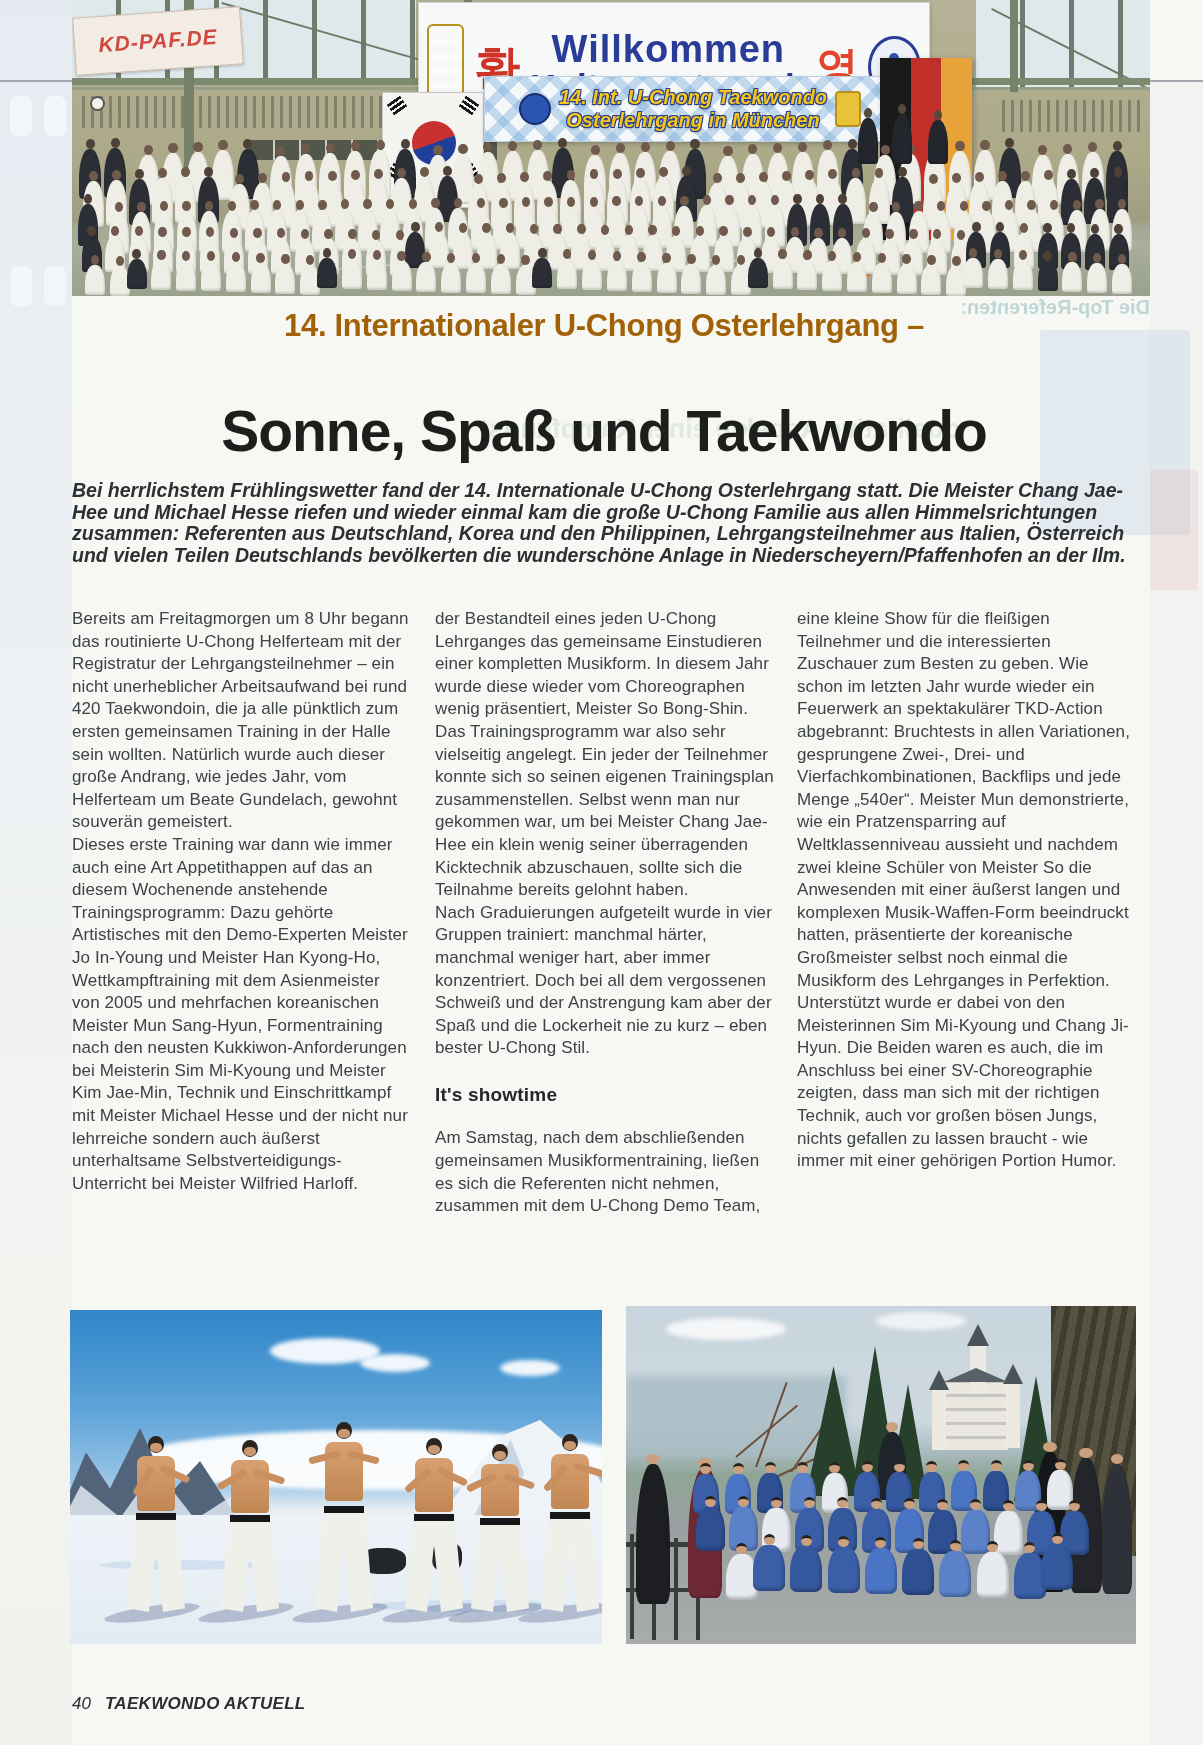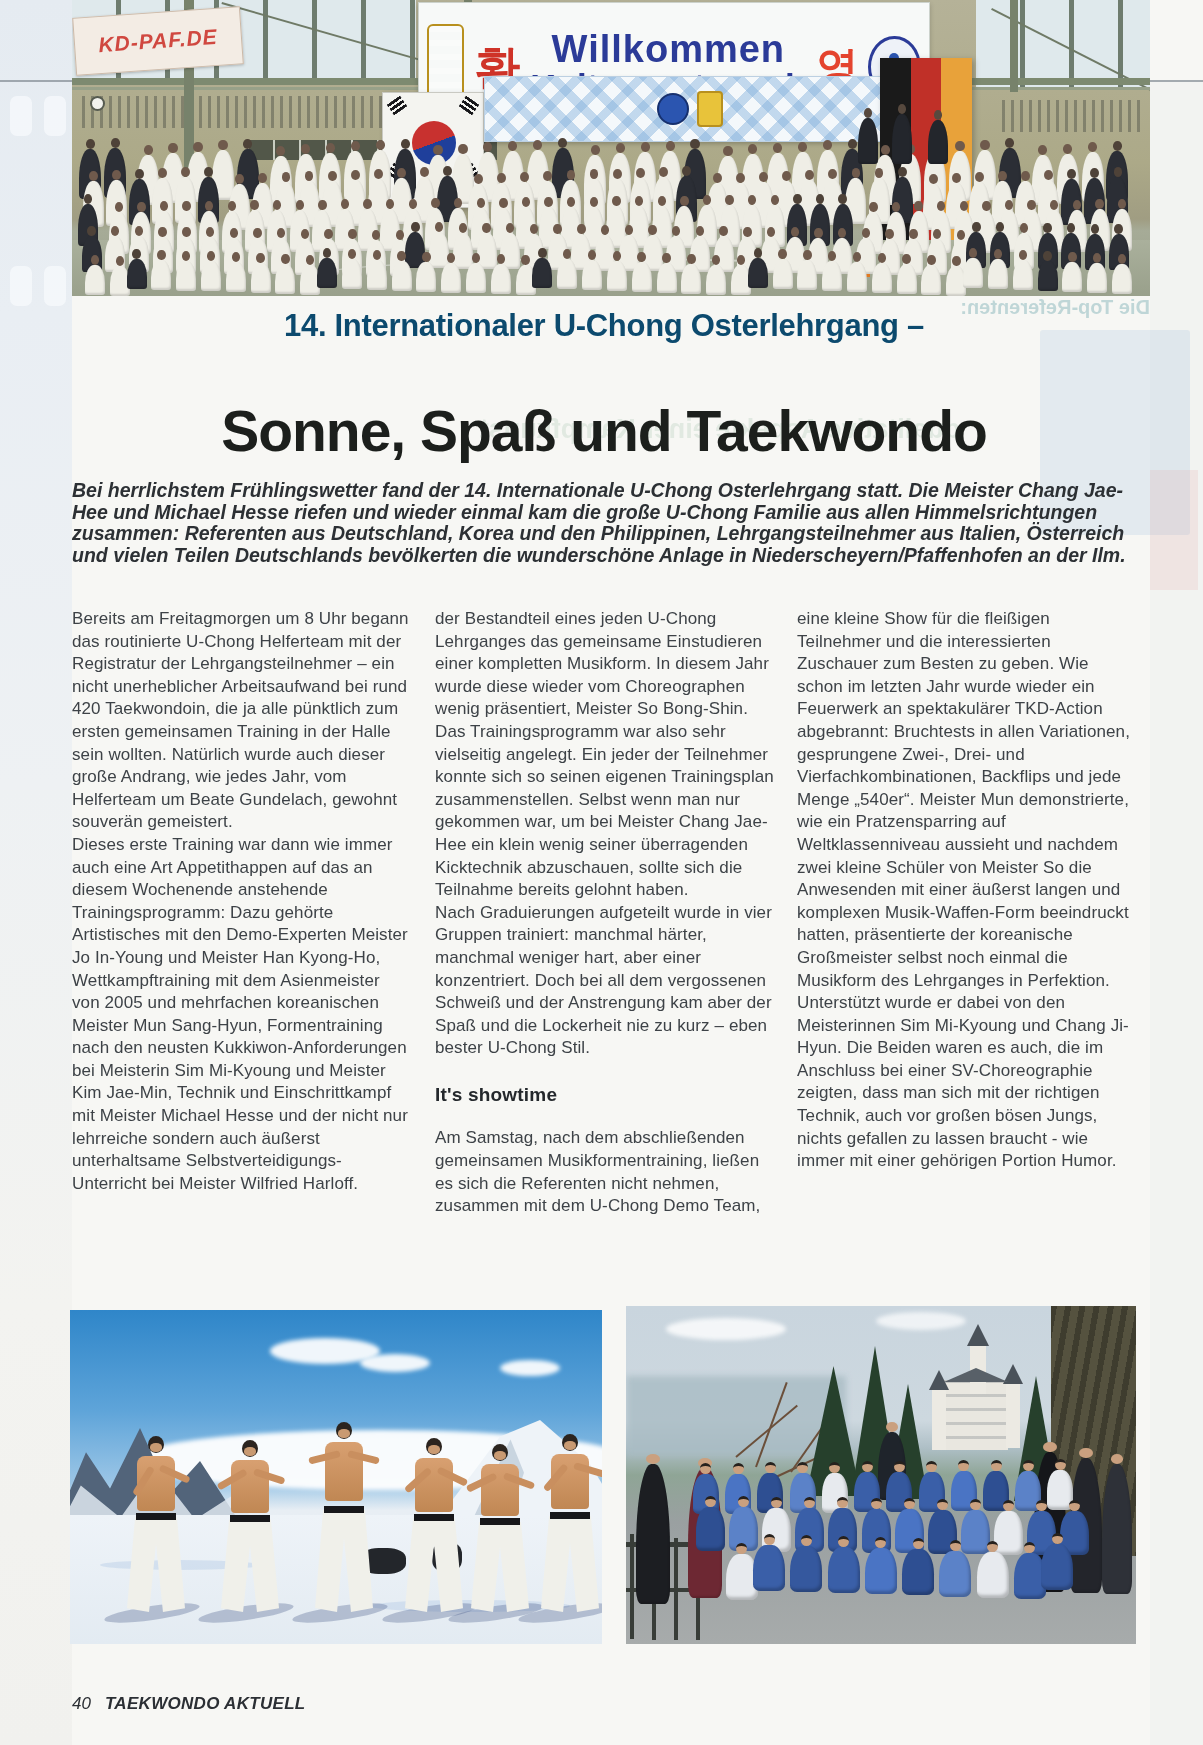--- a/index.html
+++ b/index.html
@@ -67,21 +67,21 @@
     background:linear-gradient(160deg,#c8312f 0 50%,#1f3f9b 50% 100%);}
   .trigram{position:absolute;width:16px;height:13px;background:repeating-linear-gradient(180deg,#17171a 0 3px,rgba(0,0,0,0) 3px 5px);}
   .flag-de{position:absolute;left:808px;top:58px;width:92px;height:196px;display:flex;box-shadow:2px 2px 6px rgba(0,0,0,.25);}
   .flag-de div{flex:1;}
 
   .tp-fig{position:absolute;}
   .fig-head{width:42%;height:10px;max-height:26%;border-radius:50%;margin:0 auto;}
   .fig-body{width:100%;border-radius:45% 45% 16% 16%/60% 60% 10% 10%;box-shadow:inset -1px -2px 2px rgba(0,0,0,.14);}
 
   
-  .kicker{position:absolute;left:72px;width:1064px;text-align:center;font-weight:bold;color:#0c4a6e;letter-spacing:-0.3px;}
+  .kicker{position:absolute;left:72px;width:1064px;text-align:center;font-weight:bold;color:#a16207;letter-spacing:-0.3px;}
   .kicker.k1{top:308px;font-size:31px;}
   .kicker.k2{top:356px;font-size:31px;}
   .big-title{position:absolute;left:72px;top:398px;width:1064px;text-align:center;
     font-size:57px;font-weight:bold;color:#1c1f1c;letter-spacing:-1px;}
   .lead{position:absolute;left:72px;top:480px;width:1064px;font-size:19.5px;line-height:21.6px;
     font-weight:bold;font-style:italic;color:#2c3034;}
 
   
   .col{position:absolute;top:608px;width:339px;font-size:17px;line-height:22.6px;color:#3d4247;letter-spacing:.1px;}
   .col p{margin:0;}
@@ -184,20 +184,24 @@
     <div class="flag-kr" data-name="korean-flag">
       <div class="taeguk" data-name="taeguk-icon"></div>
       <div class="trigram" style="left:6px;top:6px;transform:rotate(-35deg);" data-name="trigram-icon"></div>
       <div class="trigram" style="right:6px;top:6px;transform:rotate(35deg);" data-name="trigram-icon"></div>
       <div class="trigram" style="left:6px;bottom:28px;transform:rotate(35deg);" data-name="trigram-icon"></div>
       <div class="trigram" style="right:6px;bottom:28px;transform:rotate(-35deg);" data-name="trigram-icon"></div>
     </div>
 
     <div class="banner-event" data-name="event-banner">
       <div class="mini-emblem" data-name="club-emblem-icon"></div>
+      <div class="txt" data-name="event-banner-text">
+        <div data-name="event-line1">14. Int. U-Chong Taekwondo</div>
+        <div data-name="event-line2">Osterlehrgang in München</div>
+      </div>
       <div class="mini-crest" data-name="gold-crest-icon"></div>
     </div>
 
     <div class="flag-de" data-name="german-flag">
       <div style="background:#1a1a1a;" data-name="flag-band-black"></div>
       <div style="background:#c03028;" data-name="flag-band-red"></div>
       <div style="background:#e8a23a;" data-name="flag-band-gold"></div>
     </div>
 
     <div class="floor" data-name="gym-floor"></div>
@@ -1100,21 +1104,21 @@
   <div class="big-title" data-name="page-title">Sonne, Spaß und Taekwondo</div>
   <div class="lead" data-name="lead-paragraph">Bei herrlichstem Frühlingswetter fand der 14. Internationale U-Chong Osterlehrgang statt. Die Meister Chang Jae-Hee und Michael Hesse riefen und wieder einmal kam die große U-Chong Familie aus allen Himmelsrichtungen zusammen: Referenten aus Deutschland, Korea und den Philippinen, Lehrgangsteilnehmer aus Italien, Österreich und vielen Teilen Deutschlands bevölkerten die wunderschöne Anlage in Niederscheyern/Pfaffenhofen an der Ilm.</div>
 
   <div class="col c1" data-name="article-column-1">
     <p data-name="body-paragraph">Bereits am Freitagmorgen um 8 Uhr begann das routinierte U-Chong Helferteam mit der Registratur der Lehrgangsteilnehmer – ein nicht unerheblicher Arbeitsaufwand bei rund 420 Taekwondoin, die ja alle pünktlich zum ersten gemeinsamen Training in der Halle sein wollten. Natürlich wurde auch dieser große Andrang, wie jedes Jahr, vom Helferteam um Beate Gundelach, gewohnt souverän gemeistert.</p>
     <p data-name="body-paragraph">Dieses erste Training war dann wie immer auch eine Art Appetithappen auf das an diesem Wochenende anstehende Trainingsprogramm: Dazu gehörte Artistisches mit den Demo-Experten Meister Jo In-Young und Meister Han Kyong-Ho, Wettkampftraining mit dem Asienmeister von 2005 und mehrfachen koreanischen Meister Mun Sang-Hyun, Formentraining nach den neusten Kukkiwon-Anforderungen bei Meisterin Sim Mi-Kyoung und Meister Kim Jae-Min, Technik und Einschrittkampf mit Meister Michael Hesse und der nicht nur lehrreiche sondern auch äußerst unterhaltsame Selbstverteidigungs-Unterricht bei Meister Wilfried Harloff.</p>
   </div>
   <div class="col c2" data-name="article-column-2">
     <p data-name="body-paragraph">der Bestandteil eines jeden U-Chong Lehrganges das gemeinsame Einstudieren einer kompletten Musikform. In diesem Jahr wurde diese wieder vom Choreographen wenig präsentiert, Meister So Bong-Shin.</p>
     <p data-name="body-paragraph">Das Trainingsprogramm war also sehr vielseitig angelegt. Ein jeder der Teilnehmer konnte sich so seinen eigenen Trainingsplan zusammenstellen. Selbst wenn man nur gekommen war, um bei Meister Chang Jae-Hee ein klein wenig seiner überragenden Kicktechnik abzuschauen, sollte sich die Teilnahme bereits gelohnt haben.</p>
-    <p data-name="body-paragraph">Nach Graduierungen aufgeteilt wurde in vier Gruppen trainiert: manchmal härter, manchmal weniger hart, aber einer konzentriert. Doch bei all dem vergossenen Schweiß und der Anstrengung kam aber der Spaß und die Lockerheit nie zu kurz – eben bester U-Chong Stil.</p>
+    <p data-name="body-paragraph">Nach Graduierungen aufgeteilt wurde in vier Gruppen trainiert: manchmal härter, manchmal weniger hart, aber immer konzentriert. Doch bei all dem vergossenen Schweiß und der Anstrengung kam aber der Spaß und die Lockerheit nie zu kurz – eben bester U-Chong Stil.</p>
     <div class="subhead" data-name="section-subhead">It's showtime</div>
     <p data-name="body-paragraph">Am Samstag, nach dem abschließenden gemeinsamen Musikformentraining, ließen es sich die Referenten nicht nehmen, zusammen mit dem U-Chong Demo Team,</p>
   </div>
   <div class="col c3" data-name="article-column-3">
     <p data-name="body-paragraph">eine kleine Show für die fleißigen Teilnehmer und die interessierten Zuschauer zum Besten zu geben. Wie schon im letzten Jahr wurde wieder ein Feuerwerk an spektakulärer TKD-Action abgebrannt: Bruchtests in allen Variationen, gesprungene Zwei-, Drei- und Vierfachkombinationen, Backflips und jede Menge „540er“. Meister Mun demonstrierte, wie ein Pratzensparring auf Weltklassenniveau aussieht und nachdem zwei kleine Schüler von Meister So die Anwesenden mit einer äußerst langen und komplexen Musik-Waffen-Form beeindruckt hatten, präsentierte der koreanische Großmeister selbst noch einmal die Musikform des Lehrganges in Perfektion. Unterstützt wurde er dabei von den Meisterinnen Sim Mi-Kyoung und Chang Ji-Hyun. Die Beiden waren es auch, die im Anschluss bei einer SV-Choreographie zeigten, dass man sich mit der richtigen Technik, auch vor großen bösen Jungs, nichts gefallen zu lassen braucht - wie immer mit einer gehörigen Portion Humor.</p>
   </div>
 
   <div class="photo-bl" data-name="snow-demo-photo">
     <div class="cloud" style="left:200px;top:28px;width:110px;height:26px;" data-name="cloud"></div>
     <div class="cloud" style="left:290px;top:44px;width:70px;height:18px;" data-name="cloud"></div>

